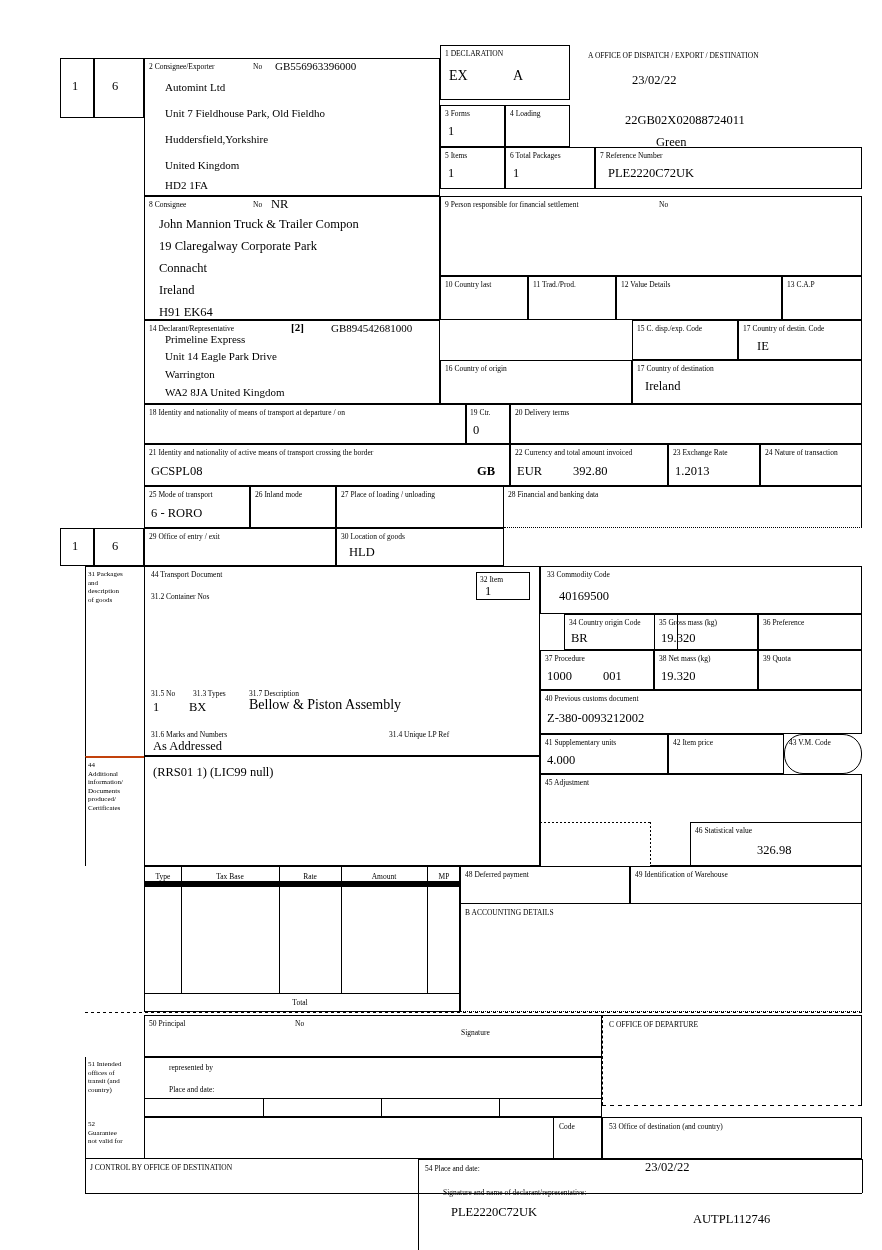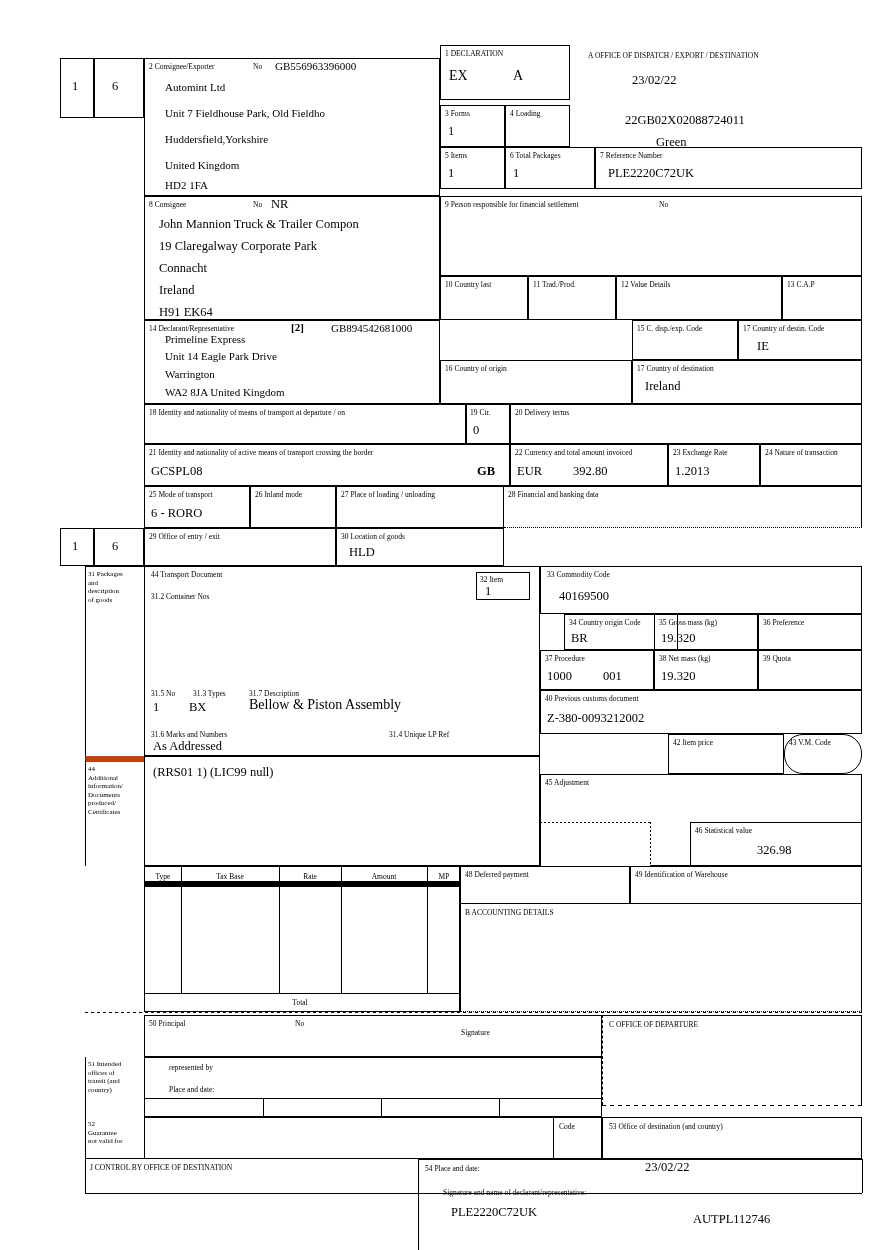--- a/index.html
+++ b/index.html
@@ -243,28 +243,32 @@
   </div>
   <div class="bx b" style="left:758px;top:650px;width:104px;height:40px;">
     <div class="lbl" style="position:absolute;left:4px;top:3px;">39 Quota</div>
   </div>
 
   <div class="bx b" style="left:540px;top:690px;width:322px;height:44px;">
     <div class="lbl" style="position:absolute;left:4px;top:3px;">40 Previous customs document</div>
     <div class="val" style="position:absolute;left:6px;top:20px;">Z-380-0093212002</div>
   </div>
 
+  <div class="bx b" style="left:540px;top:734px;width:128px;height:40px;">
+    <div class="lbl" style="position:absolute;left:4px;top:3px;">41 Supplementary units</div>
+    <div class="val" style="position:absolute;left:6px;top:18px;">4.000</div>
+  </div>
   <div class="bx b" style="left:668px;top:734px;width:116px;height:40px;">
     <div class="lbl" style="position:absolute;left:4px;top:3px;">42 Item price</div>
   </div>
   <div class="bx b" style="left:784px;top:734px;width:78px;height:40px;border-radius:19px;">
     <div class="lbl" style="position:absolute;left:4px;top:3px;">43 V.M. Code</div>
   </div>
 
-  <div class="bx" style="left:85px;top:756px;width:59px;height:110px;border-left:1px solid #000;border-top:6px solid #c2410c;">
+  <div class="bx" style="left:85px;top:756px;width:59px;height:110px;border-left:1px solid #000;border-top:2px solid #c2410c;">
     <div class="tiny" style="position:absolute;left:2px;top:3px;white-space:pre-line;">44
 Additional
 information/
 Documents
 produced/
 Certificates</div>
   </div>
   <div class="bx b" style="left:144px;top:756px;width:396px;height:110px;">
     <div class="val" style="position:absolute;left:8px;top:8px;">(RRS01 1) (LIC99 null)</div>
   </div>

